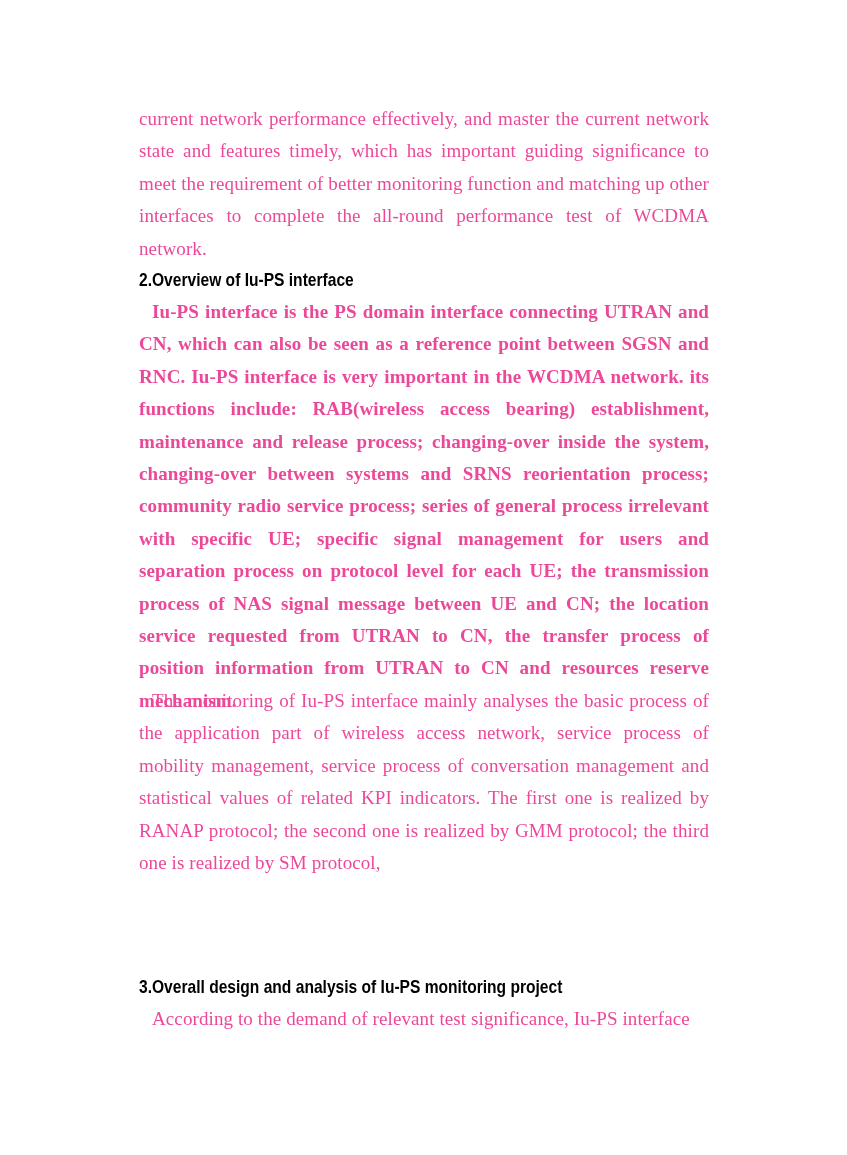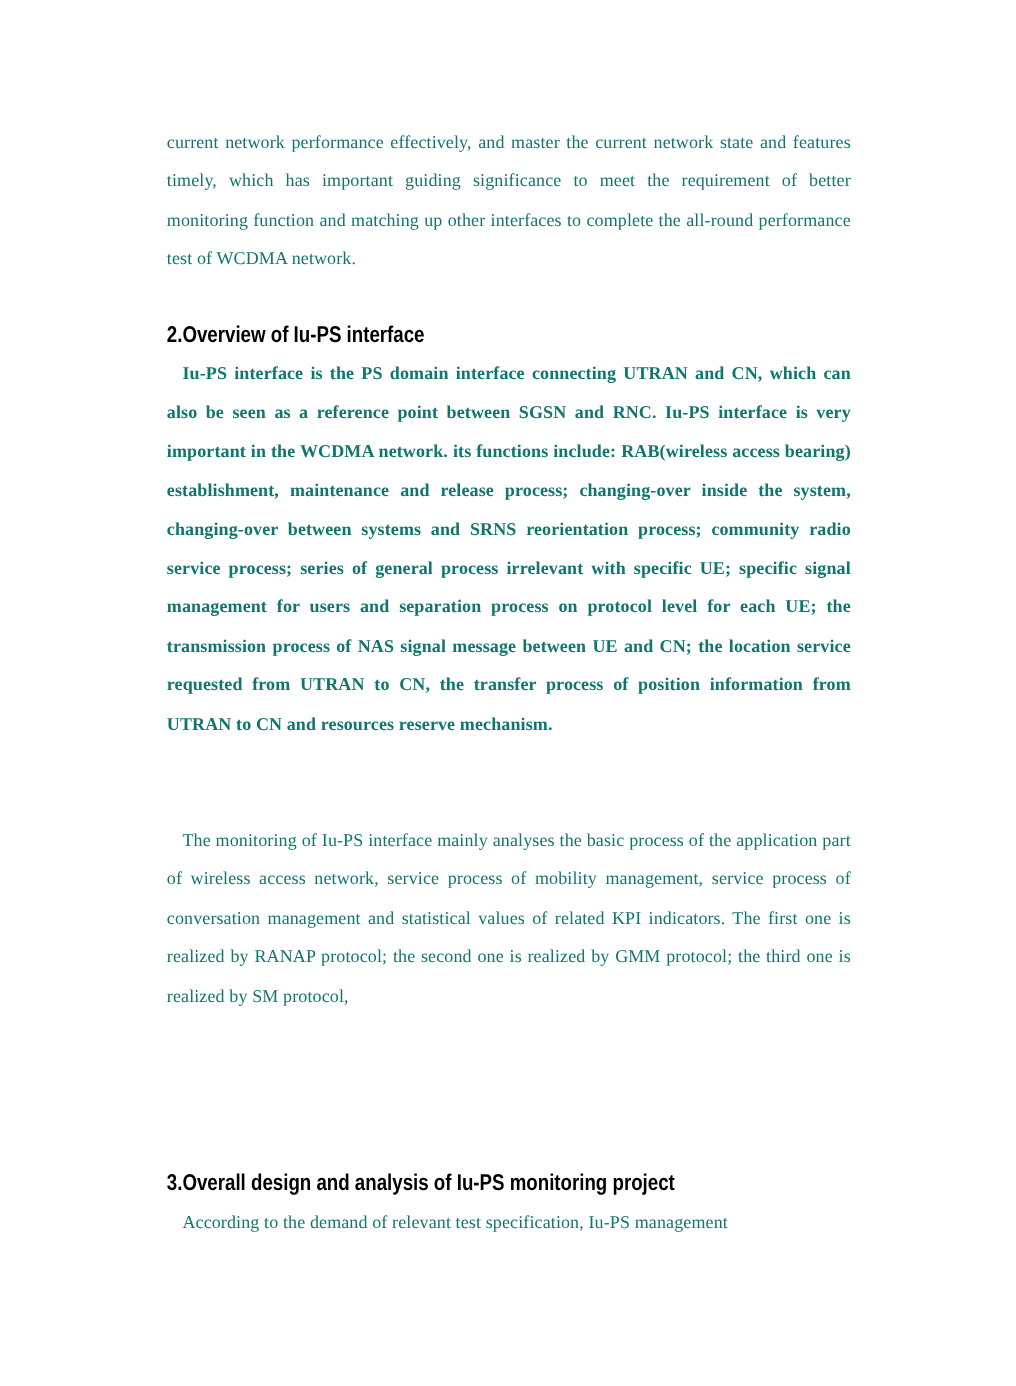--- a/index.html
+++ b/index.html
@@ -19,24 +19,24 @@
     width: 847px;
     height: 1155px;
     background: #ffffff;
     color: #000000;
   }
   .body-para {
     position: absolute;
     left: 139px;
     width: 570px;
     font-family: "Liberation Serif", serif;
-    font-size: 15px;
+    font-size: 19px;
     line-height: 32.4px;
     text-align: justify;
-    color: #0f766e;
+    color: #ec4899;
     letter-spacing: 0.1px;
   }
   .body-para.indent {
     text-indent: 13px;
   }
   .sec-heading {
     position: absolute;
     left: 139px;
     width: 700px;
     font-family: "Liberation Sans", sans-serif;
@@ -65,15 +65,15 @@
   <div id="para-continuation" class="body-para">current network performance effectively, and master the current network state and features timely, which has important guiding significance to meet the requirement of better monitoring function and matching up other interfaces to complete the all-round performance test of WCDMA network.</div>
 
   <div id="heading-sec2" class="sec-heading">2.Overview of Iu-PS interface</div>
 
   <div id="sec2-para1" class="body-para indent">Iu-PS interface is the PS domain interface connecting UTRAN and CN, which can also be seen as a reference point between SGSN and RNC. Iu-PS interface is very important in the WCDMA network. its functions include: RAB(wireless access bearing) establishment, maintenance and release process; changing-over inside the system, changing-over between systems and SRNS reorientation process; community radio service process; series of general process irrelevant with specific UE; specific signal management for users and separation process on protocol level for each UE; the transmission process of NAS signal message between UE and CN; the location service requested from UTRAN to CN, the transfer process of position information from UTRAN to CN and resources reserve mechanism.</div>
 
   <div id="sec2-para2" class="body-para indent">The monitoring of Iu-PS interface mainly analyses the basic process of the application part of wireless access network, service process of mobility management, service process of conversation management and statistical values of related KPI indicators. The first one is realized by RANAP protocol; the second one is realized by GMM protocol; the third one is realized by SM protocol,</div>
 
   <div id="heading-sec3" class="sec-heading">3.Overall design and analysis of Iu-PS monitoring project</div>
 
-  <div id="sec3-para1" class="body-para indent">According to the demand of relevant test specification, Iu-PS management</div>
+  <div id="sec3-para1" class="body-para indent">According to the demand of relevant test significance, Iu-PS interface</div>
 
 </div>
 
 </body></html>

